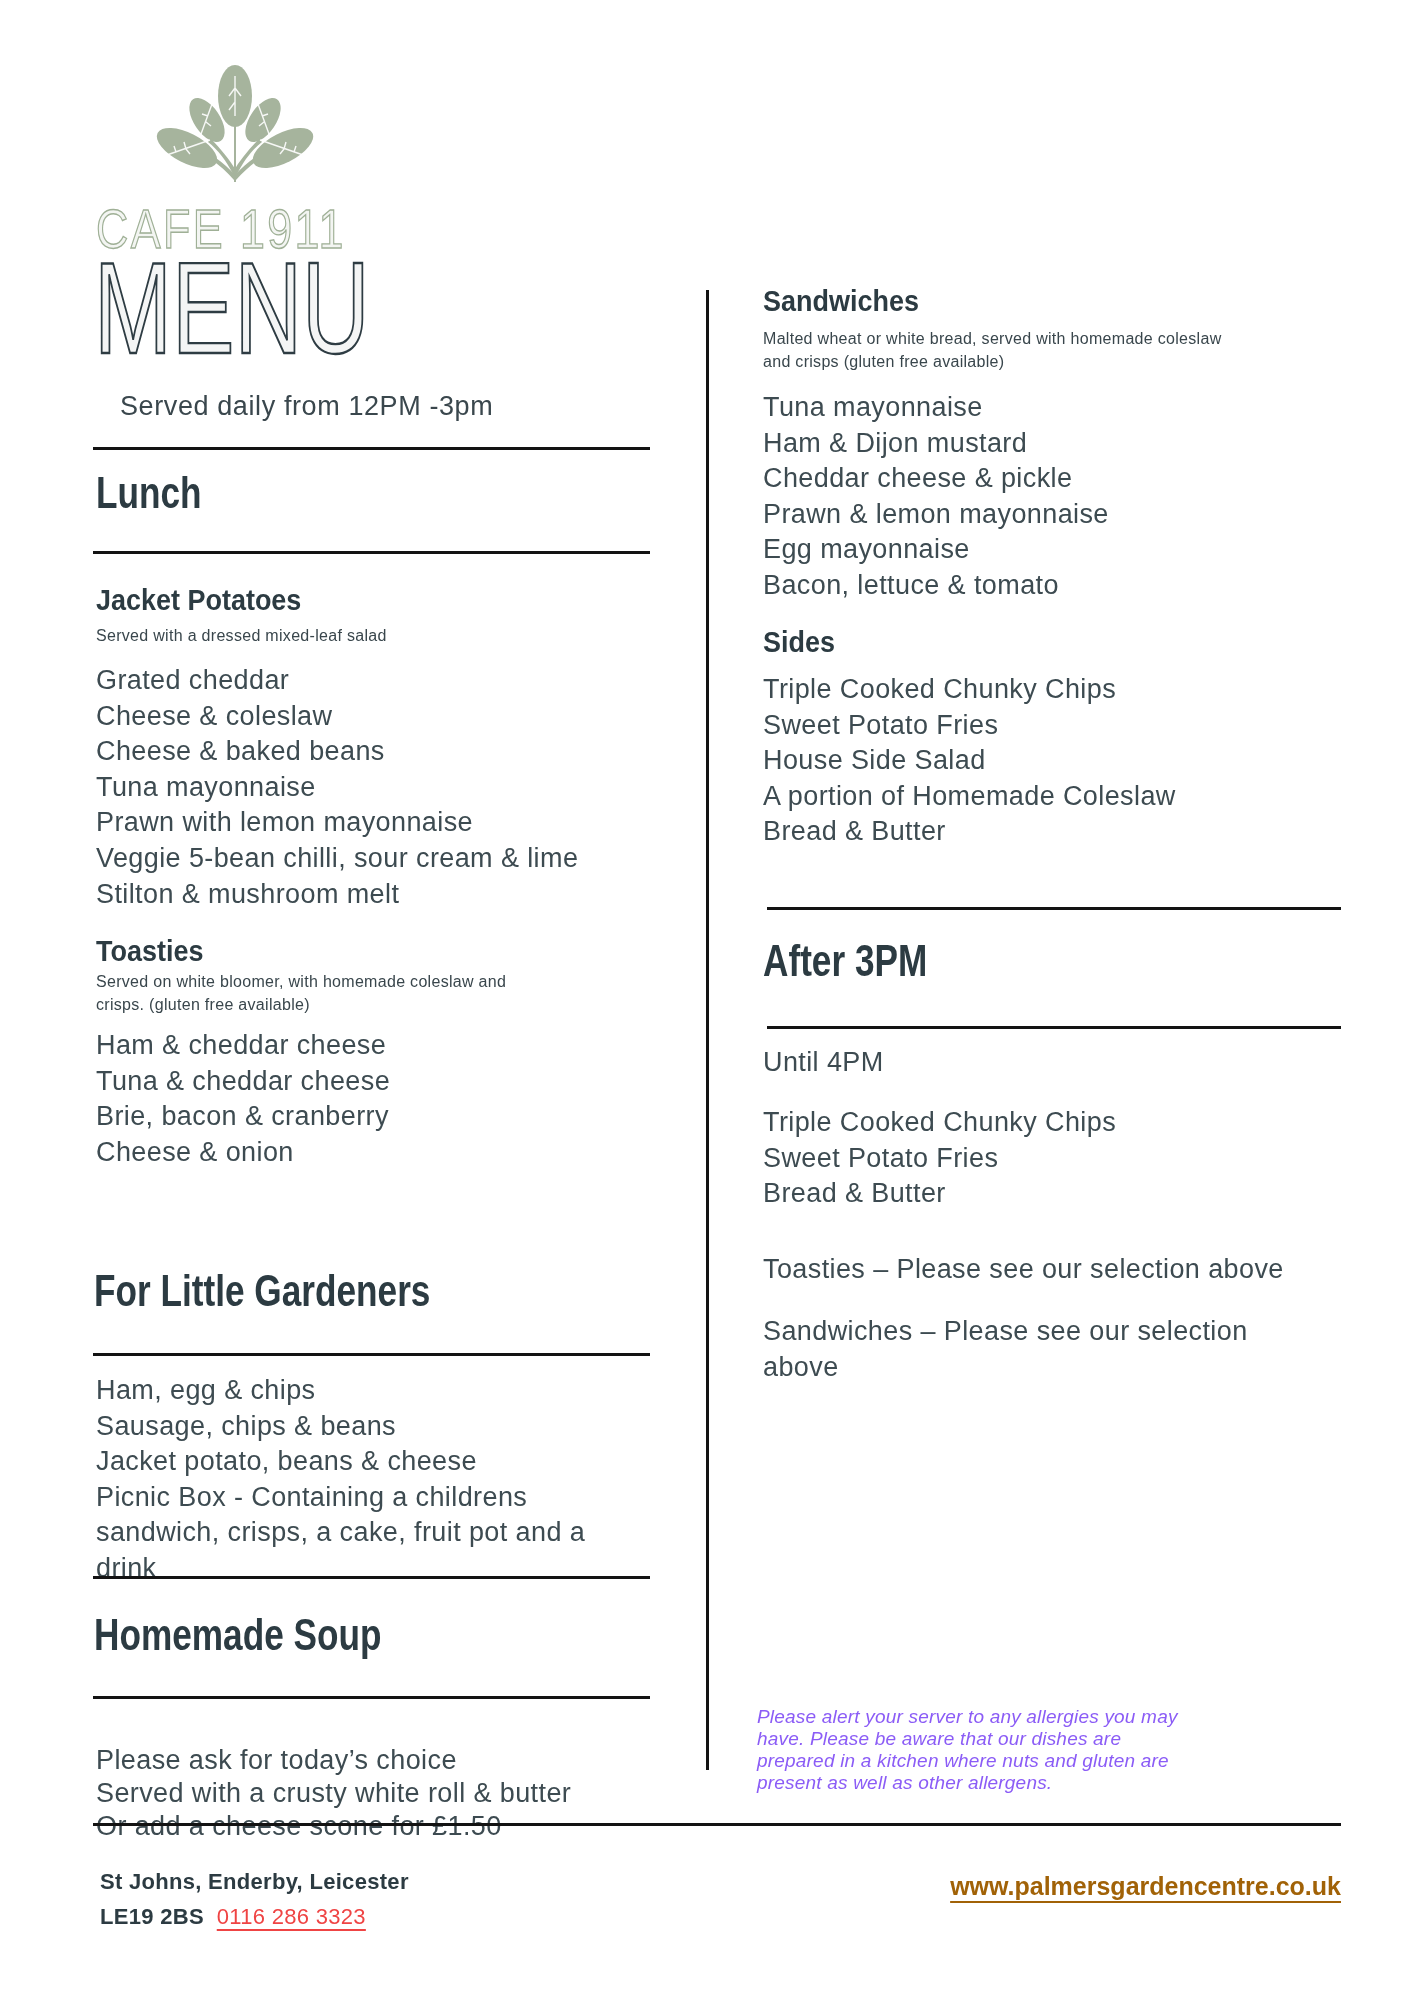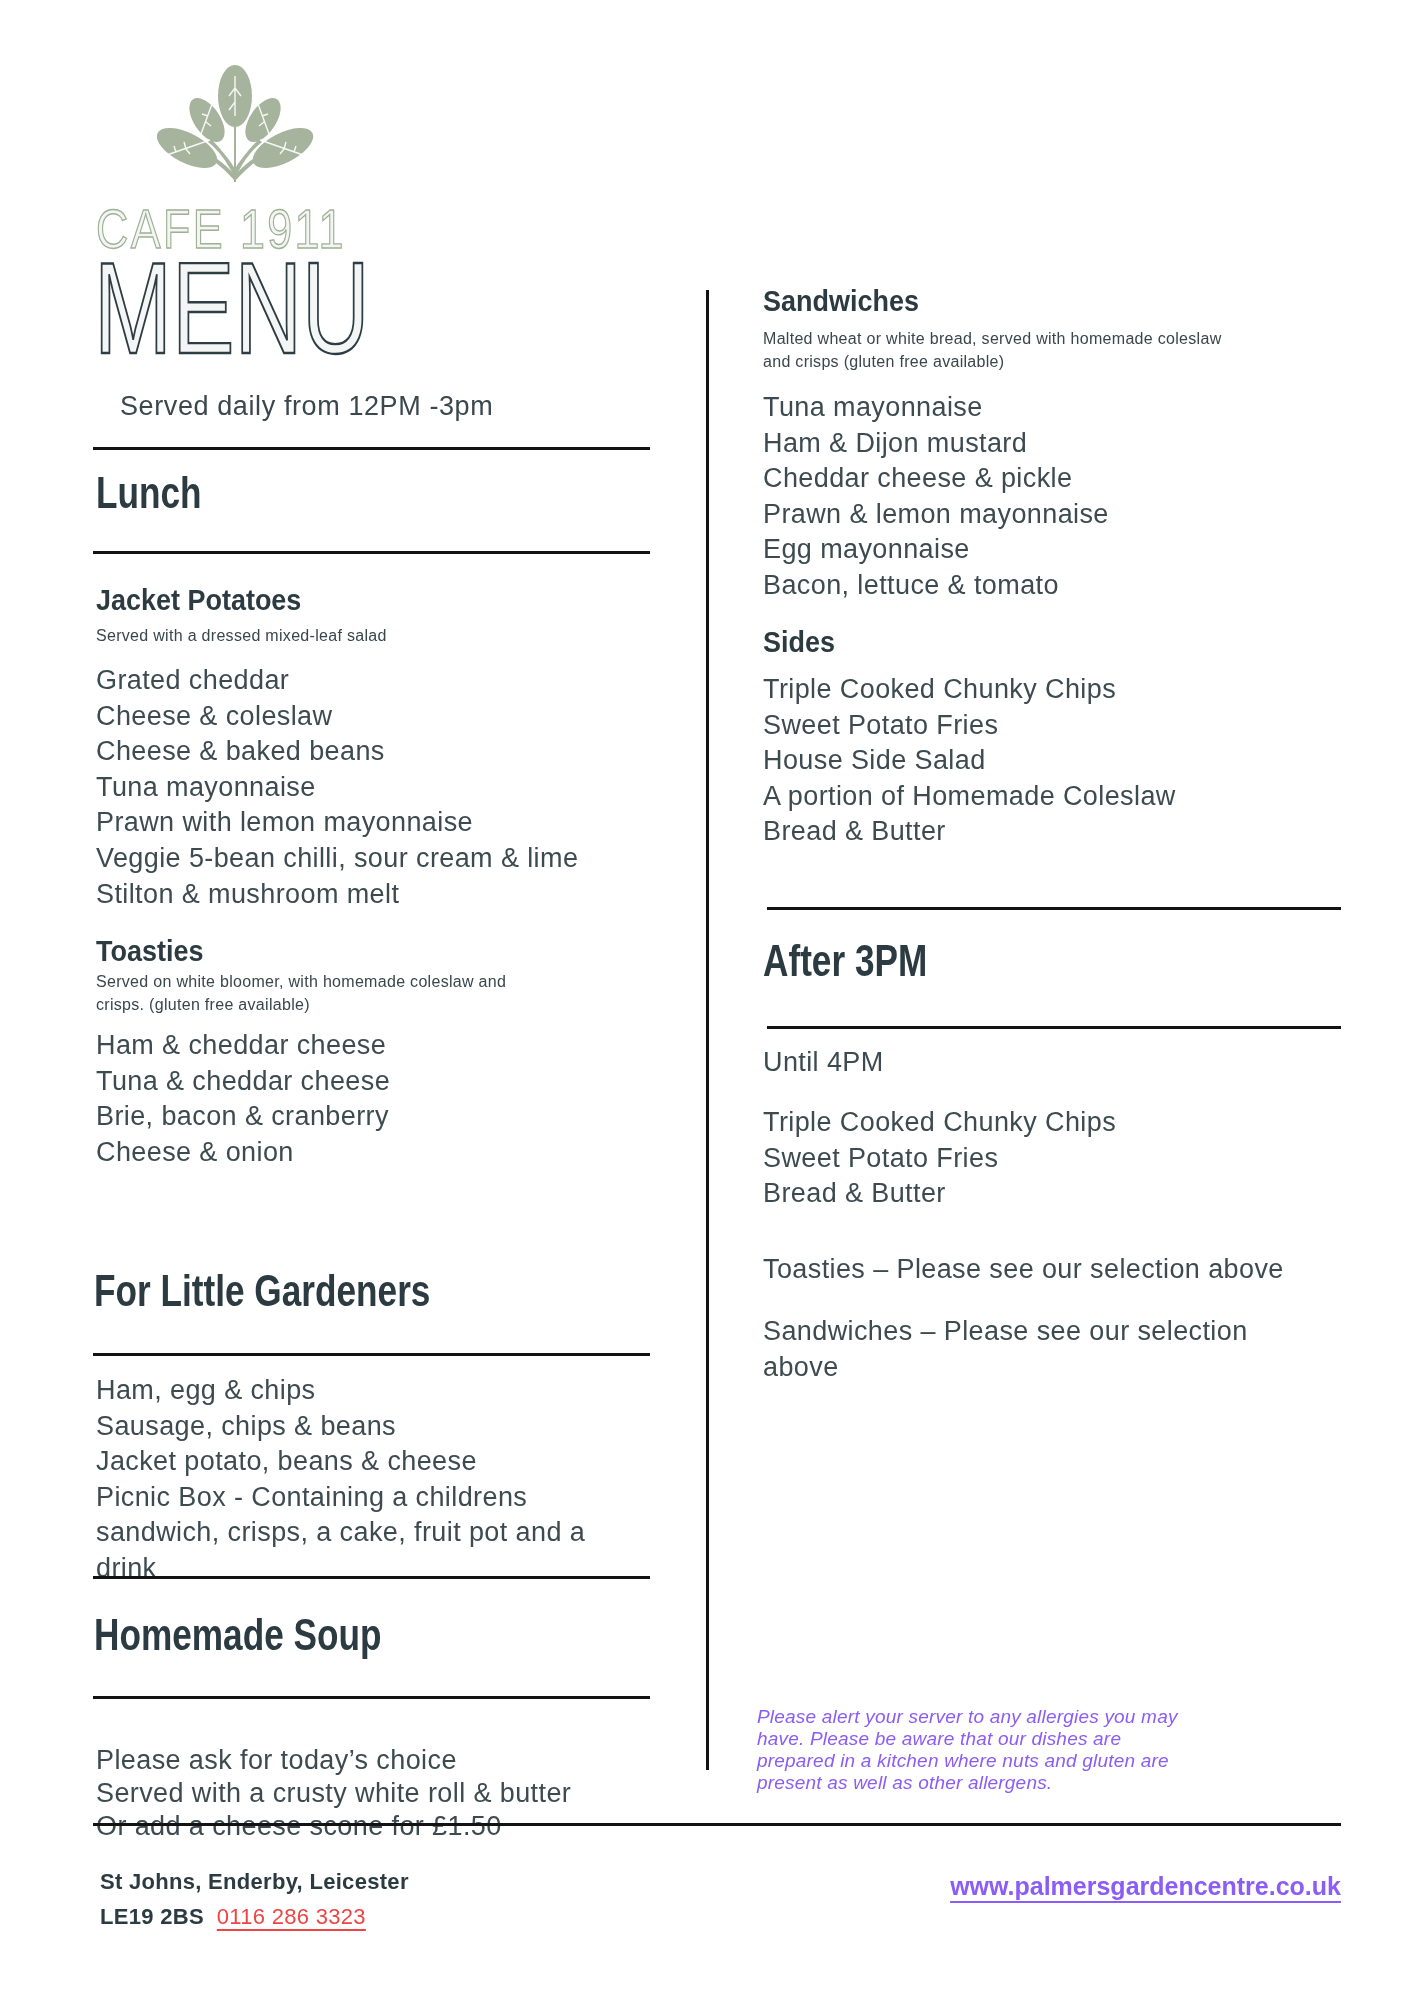--- a/index.html
+++ b/index.html
@@ -12,21 +12,21 @@
   .subtitle{font-size:27px;letter-spacing:0.6px;color:#3a474d;}
   .h-big{font-size:44px;font-weight:700;color:#2c3b42;transform:scaleX(0.8);transform-origin:left top;white-space:nowrap;line-height:1;}
   .h-sub{font-size:29px;font-weight:700;color:#2c3b42;transform:scaleX(0.93);transform-origin:left top;white-space:nowrap;line-height:1;}
   .note{font-size:16px;line-height:23px;letter-spacing:0.3px;color:#39464c;white-space:pre-line;}
   .list{position:absolute;}
   .item{font-size:27px;line-height:35.6px;letter-spacing:0.4px;color:#3d4b51;white-space:pre-line;}
   .soup-line{font-size:27px;line-height:33px;letter-spacing:0.4px;color:#3d4b51;}
   .allergy{font-size:19px;line-height:22px;letter-spacing:0.2px;font-style:italic;color:#8b5cf6;white-space:pre-line;}
   .foot-bold{font-size:22px;font-weight:700;color:#2c3b42;letter-spacing:0.3px;white-space:nowrap;}
   .foot-link{font-weight:400;color:#ef4444;text-decoration:underline;text-decoration-thickness:2px;text-underline-offset:5px;}
-  .site-link{font-size:25px;font-weight:700;color:#8b5cf6;text-decoration:underline;text-decoration-thickness:2px;text-underline-offset:6px;white-space:nowrap;}
+  .site-link{font-size:25px;font-weight:700;color:#a16207;text-decoration:underline;text-decoration-thickness:2px;text-underline-offset:6px;white-space:nowrap;}
 </style>
 </head>
 <body>
 
 <div class="abs" style="left:150px;top:64px;width:170px;height:118px;">
   <svg width="170" height="118" viewBox="0 0 170 118">
     <g fill="#a6b49d">
 
       <path d="M84,118 L84,40 L86,40 L86,118 Z"></path>
       <path d="M84,116 C70,100 55,90 40,84 L42,80 C58,88 74,98 86,112 Z"></path>

